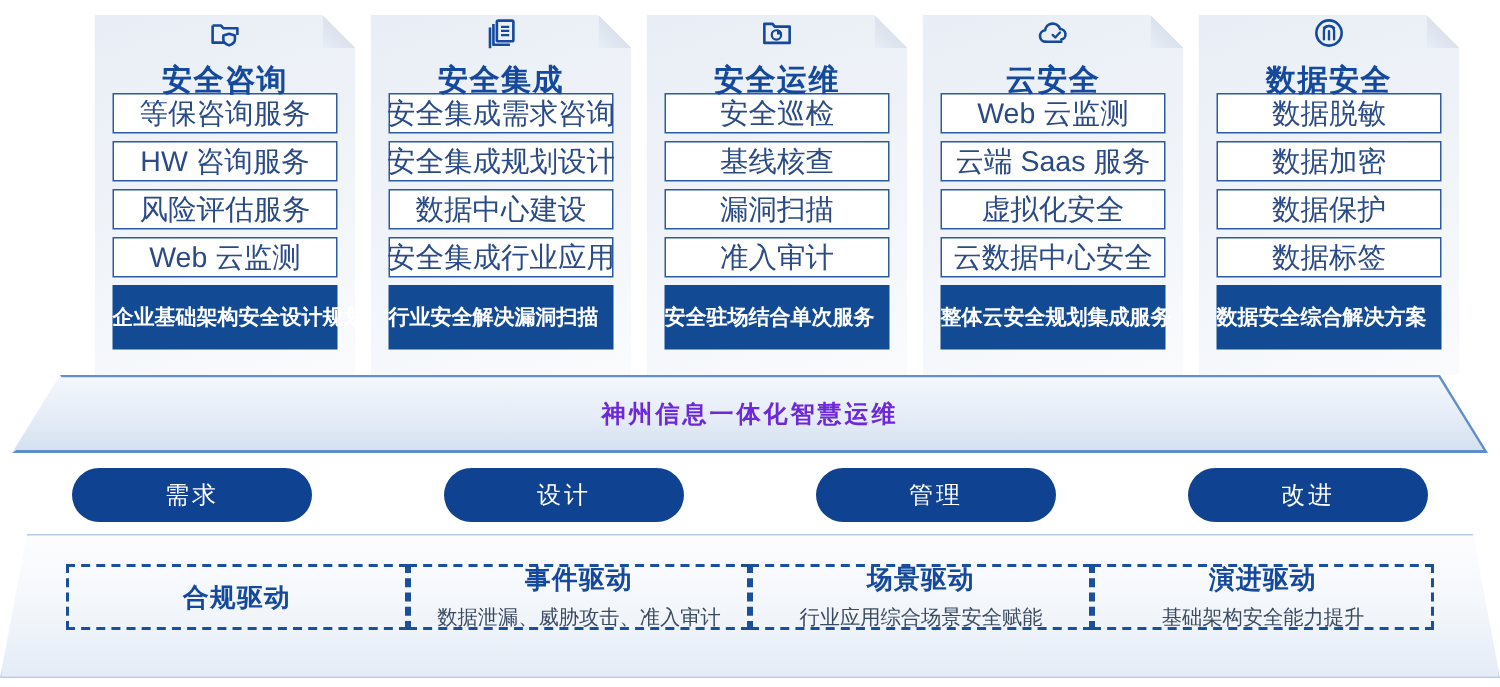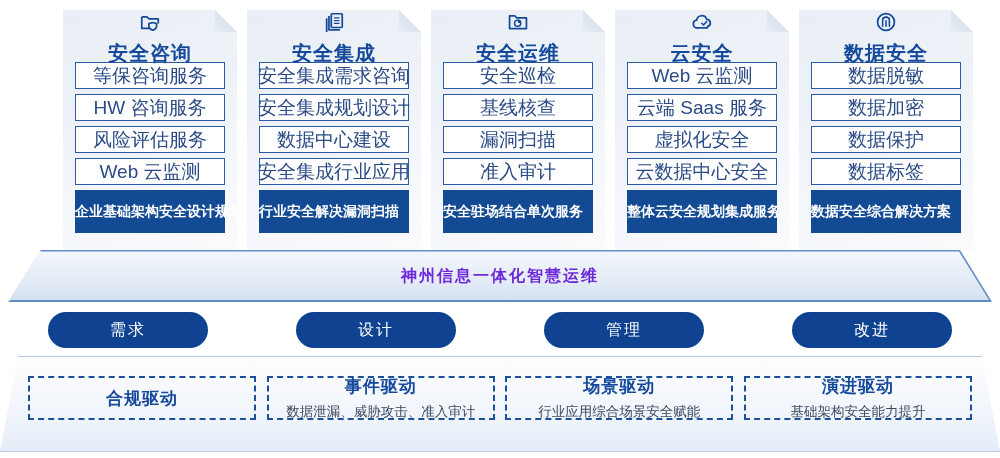--- a/index.html
+++ b/index.html
@@ -105,21 +105,21 @@
   .drivers .band{
     position:absolute;inset:0;
     background:linear-gradient(180deg,#fdfdfe 0%,#f2f6fb 55%,#e4ecf7 100%);
     border:1px solid #b9cbe4;
     box-sizing:border-box;
     -webkit-clip-path:polygon(18px 0, 982px 0, 1000px 100%, 0 100%);
     clip-path:polygon(18px 0, 982px 0, 1000px 100%, 0 100%);
   }
   .drivers .grid{
     position:absolute;left:0;top:0;width:1000px;height:76px;
-    display:flex;justify-content:space-between;
+    display:flex;justify-content:center;
     padding:20px 28px 12px 28px;box-sizing:border-box;
   }
   .driver{
     width:228px;
     border:2px dashed #1a4f9c;
     box-sizing:border-box;
     background:transparent;
     display:flex;flex-direction:column;align-items:center;justify-content:center;
     gap:5px;
   }

